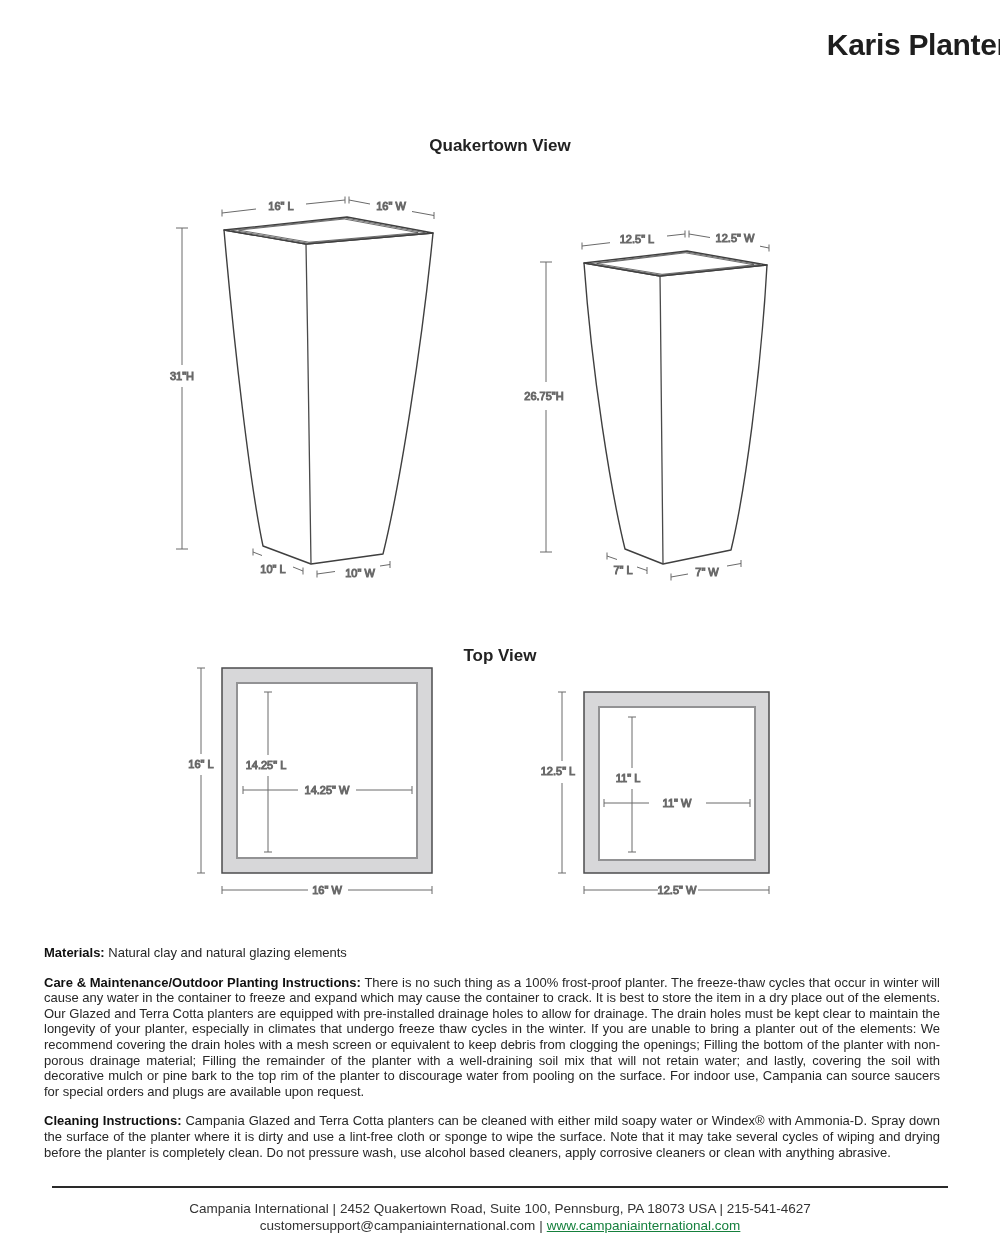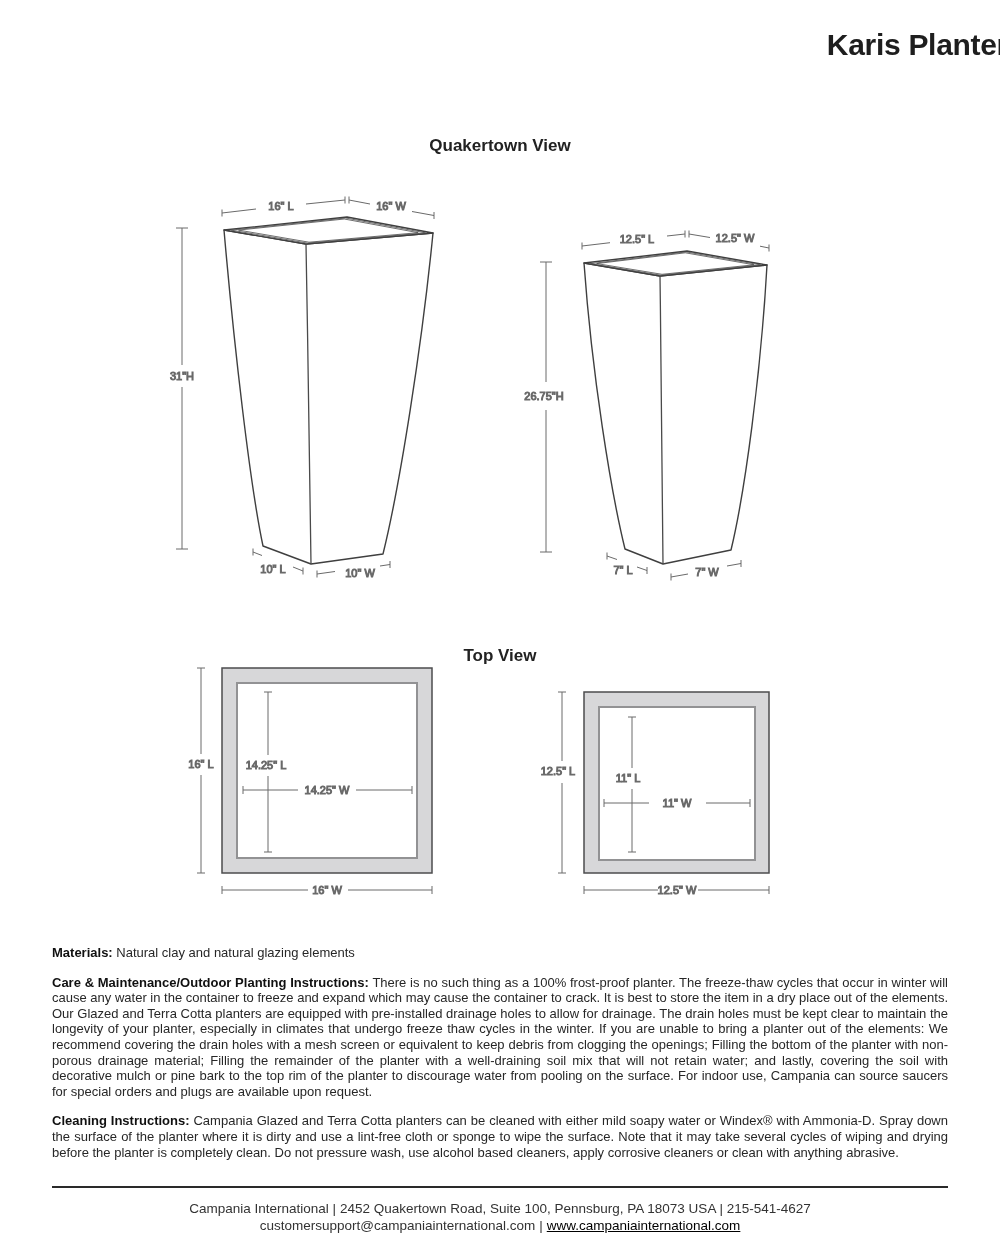--- a/index.html
+++ b/index.html
@@ -23,32 +23,32 @@
   .svg-iso-small { left:500px; top:220px; }
   .svg-tv-large  { left:180px; top:655px; }
   .svg-tv-small  { left:530px; top:655px; }
   svg text { font-family:"Liberation Sans", sans-serif; font-size:11px; fill:#3a3a3a; }
   .outline  { fill:#ffffff; stroke:#3f3f3f; stroke-width:1.4; stroke-linejoin:round; }
   .thin     { fill:none; stroke:#4a4a4a; stroke-width:0.8; stroke-linejoin:round; }
   .dim      { fill:none; stroke:#6a6a6a; stroke-width:1; }
   .rim-band { fill:#d7d7d9; stroke:#4c4c4e; stroke-width:1.5; }
   .rim-in   { fill:#ffffff; stroke:#929294; stroke-width:2; }
   .text-block {
-    position:absolute; left:52px; width:896px; top:945px;
+    position:absolute; left:44px; width:896px; top:945px;
     font-size:13px; line-height:15.6px; color:#272727;
   }
   .text-block p { margin-bottom:14px; text-align:justify; }
   .text-block p.single { text-align:left; }
   .lbl { font-weight:bold; color:#101010; }
   .footer {
     position:absolute; left:52px; right:52px; top:1186px;
     border-top:2px solid #2a2a2a; padding-top:12px;
     text-align:center; font-size:13.5px; line-height:17px; color:#333;
   }
-  .footer a { color:#000000; text-decoration:underline; }
+  .footer a { color:#15803d; text-decoration:underline; }
   .sep { margin:0 4px; }
 </style>
 </head>
 <body>
 
 <div class="page">
 
   <div class="page-title">Karis Planter</div>
 
   <div class="section-heading h-iso">Quakertown View</div>

